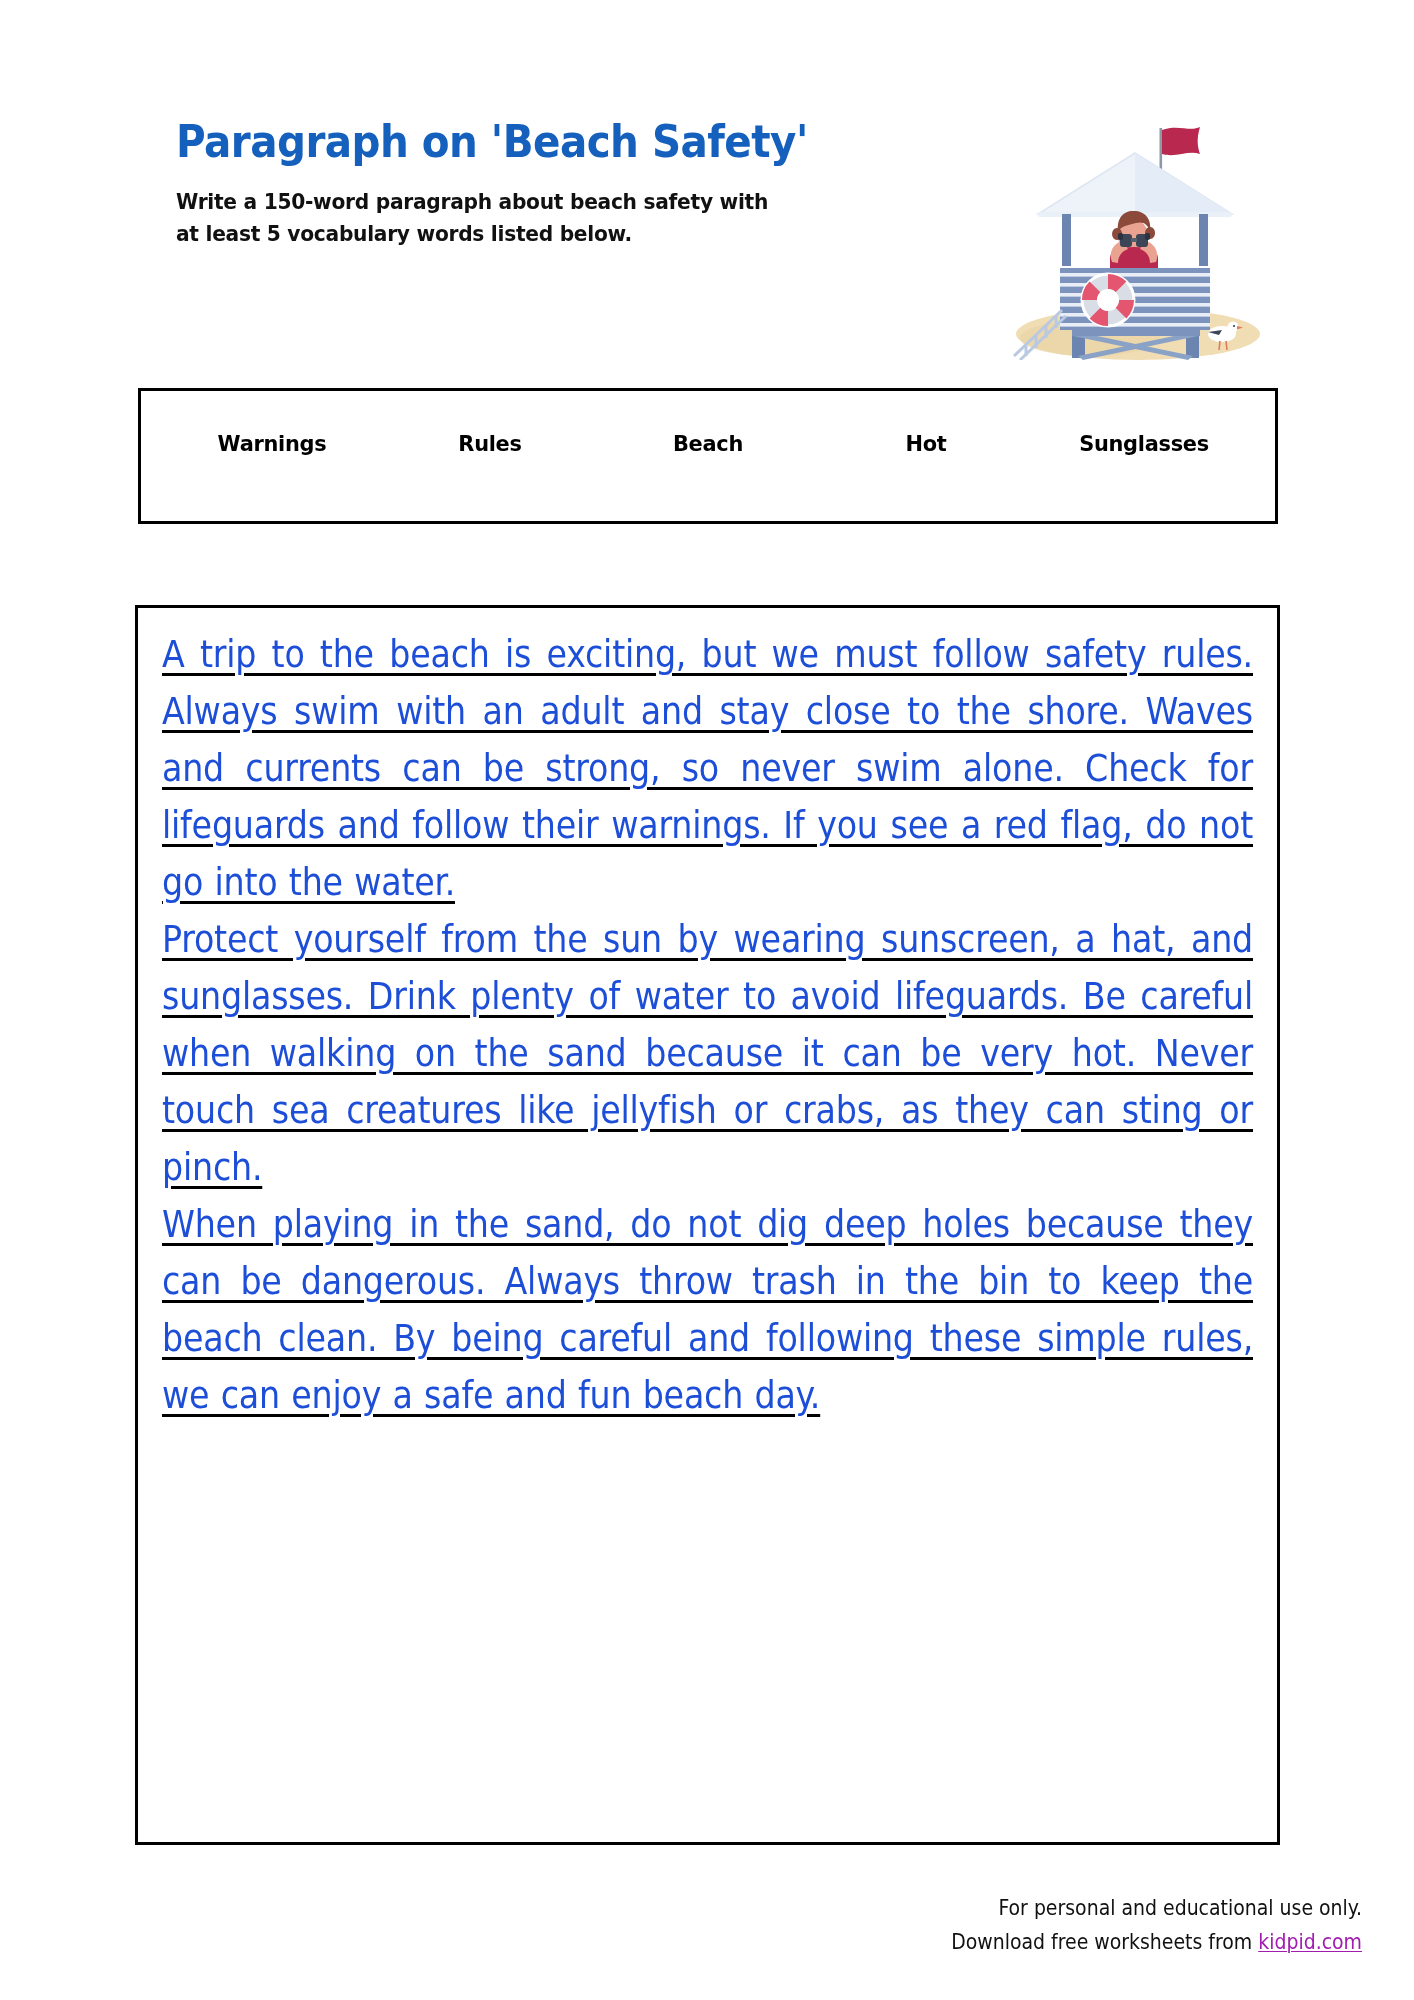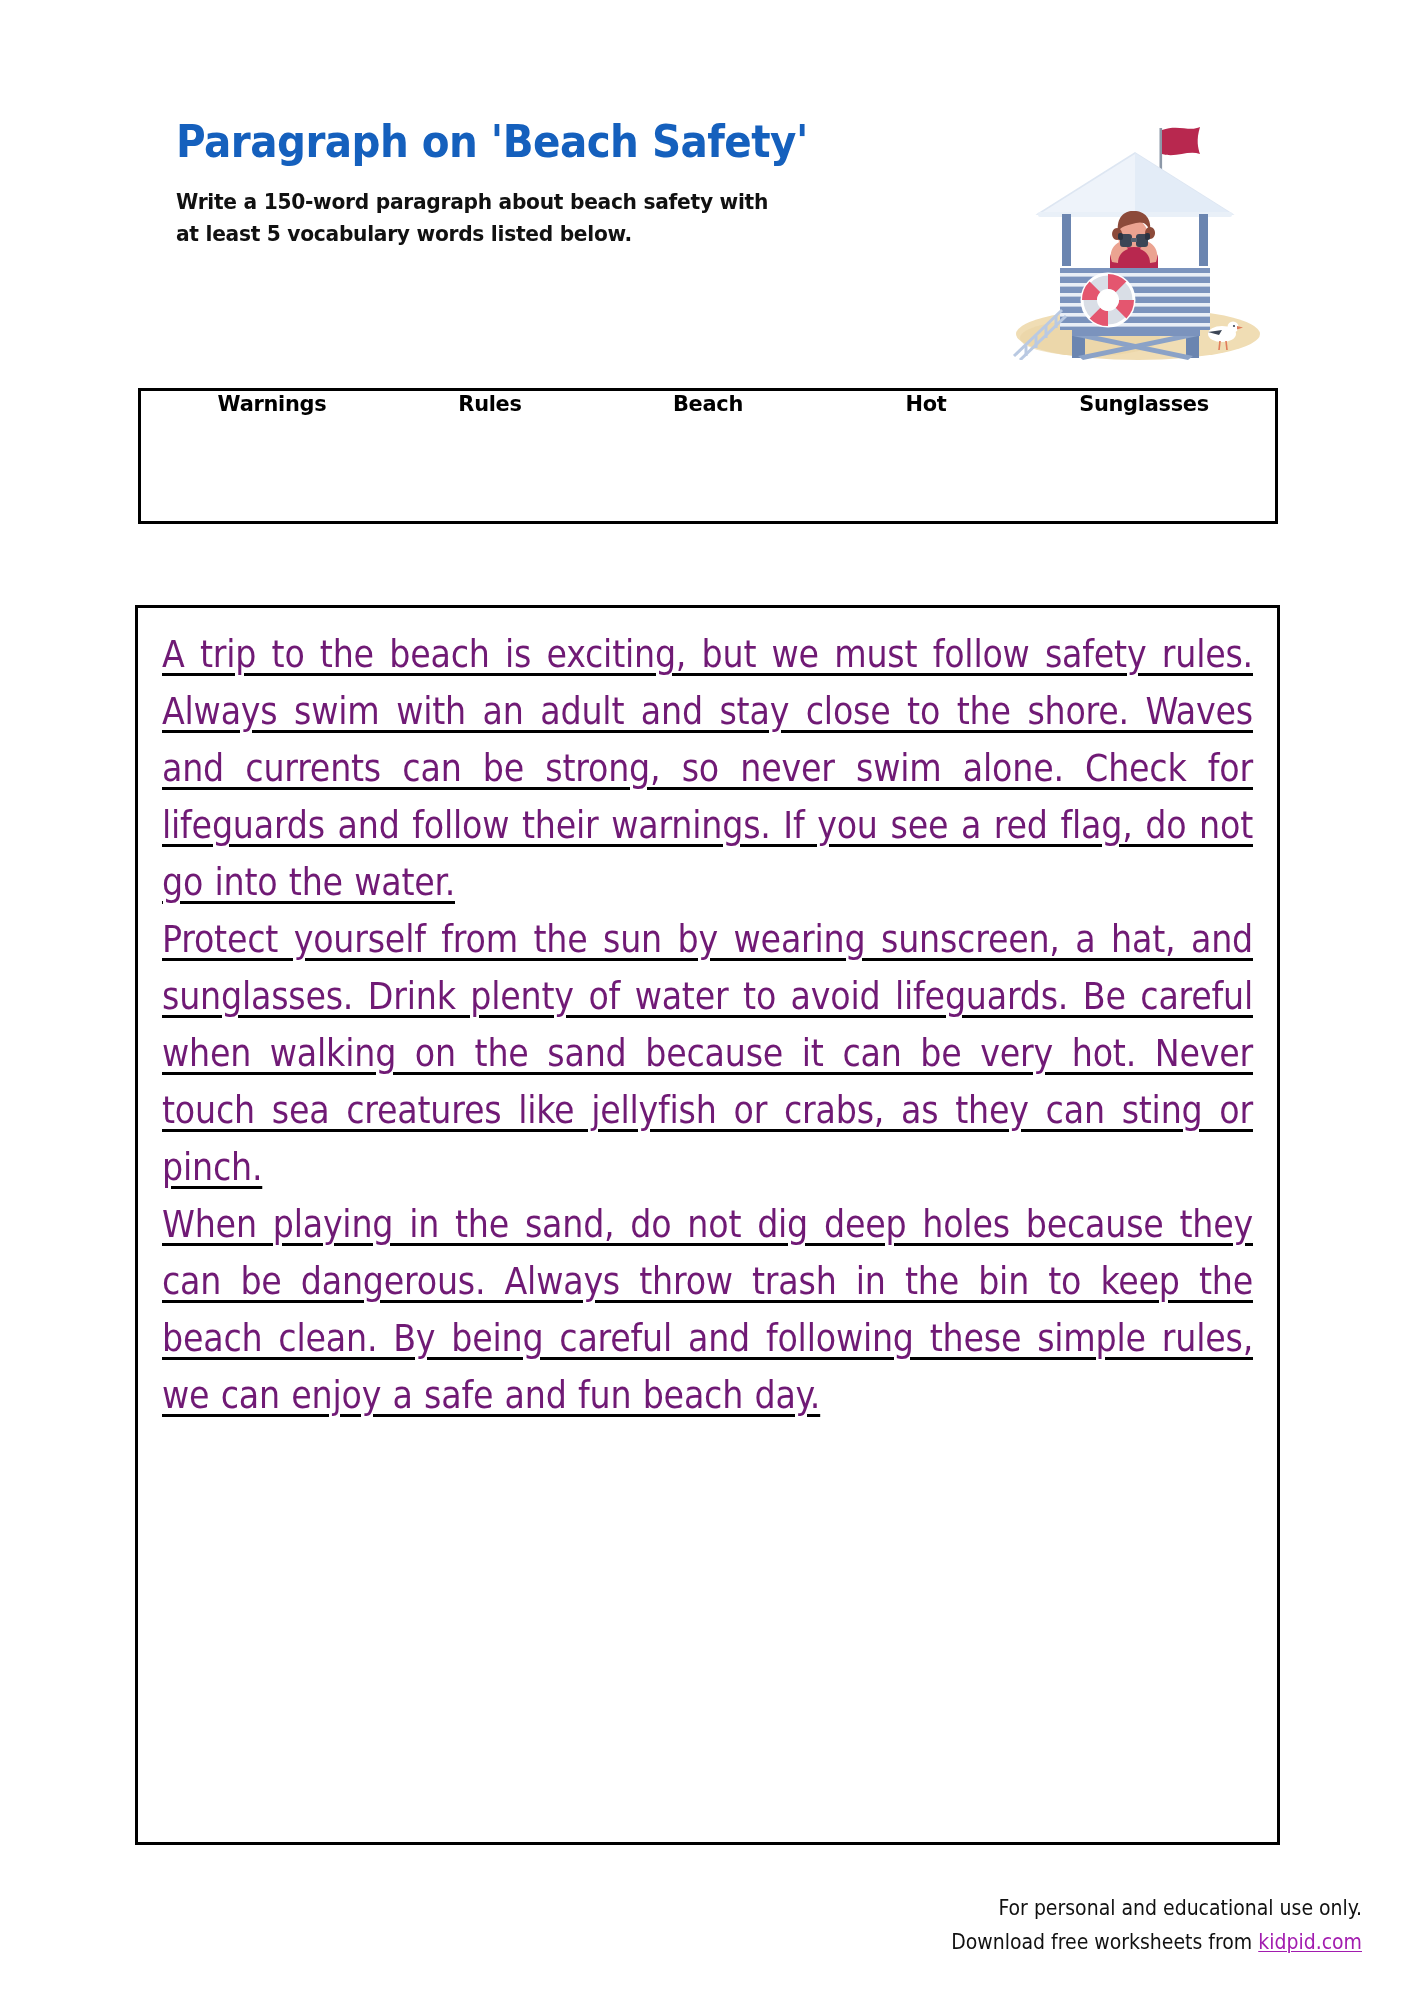--- a/index.html
+++ b/index.html
@@ -69,21 +69,21 @@
 
   
   .vocab-box {
     position: absolute;
     left: 138px;
     top: 388px;
     width: 1140px;
     height: 136px;
     border: 3px solid #000000;
     display: flex;
-    flex-direction: row;
+    flex-direction: column;
     justify-content: center;
   }
 
   .vocab-row {
     display: flex;
     width: 100%;
     padding: 0 22px;
   }
   .vocab-row.row-1 { margin-bottom: 26px; }
 
@@ -105,21 +105,21 @@
     top: 605px;
     width: 1145px;
     height: 1240px;
     border: 3px solid #000000;
     padding: 18px 24px 10px 24px;
   }
 
   .para {
     font-family: "DejaVu Sans Condensed", "DejaVu Sans", sans-serif;
     font-size: 37px;
-    color: #701a75;
+    color: #1d4ed8;
     line-height: 57px;
     text-align: justify;
     text-align-last: left;
     letter-spacing: -0.2px;
     word-spacing: 1px;
     text-decoration: underline;
     text-decoration-thickness: 2.5px;
     text-underline-offset: 6px;
     text-decoration-color: #000000;
     transform: scaleY(1.0);

